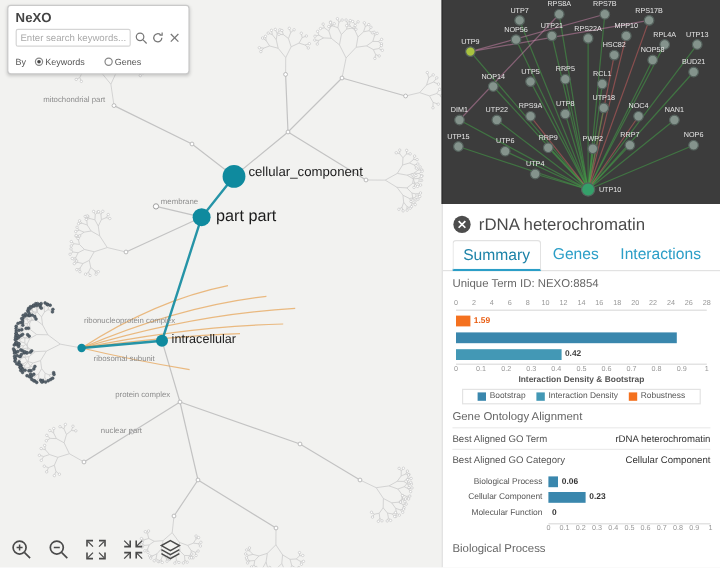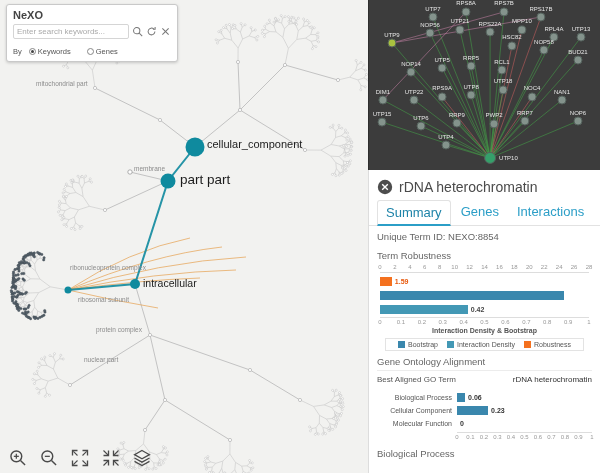--- a/index.html
+++ b/index.html
@@ -8,21 +8,21 @@
   .app{position:relative;width:600px;height:473px;overflow:hidden;background:#f2f2f0;}
 
   
   .canvas{position:absolute;left:0;top:0;width:368px;height:473px;background:#f2f2f0;}
   #tree-svg{position:absolute;left:0;top:0;}
   #tree-labels{position:absolute;left:0;top:0;width:368px;height:473px;}
   .node-label{position:absolute;white-space:nowrap;color:#1c1c1c;font-weight:500;cursor:pointer;}
   .node-label.minor{color:#8c8c8c;font-weight:400;font-size:6.5px;}
 
   
-  .search-widget{position:absolute;left:6px;top:4px;width:172px;background:#fff;
+  .search-widget{position:absolute;left:6px;top:4px;width:152px;background:#fff;
     border:1px solid #c9c9c9;border-radius:3px;box-shadow:0 1px 3px rgba(0,0,0,.18);
     padding:4px 6px 5px;z-index:5;}
   .sw-title{font-size:11px;font-weight:bold;color:#444;}
   .sw-row{display:flex;align-items:center;gap:3px;margin-top:3px;justify-content:center;}
   .sw-input{flex:1;min-width:0;font-size:8px;color:#666;border:1px solid #d5d5d5;
     border-radius:2px;padding:2px 3px;height:15px;background:#fff;}
   .sw-input::placeholder{color:#aaa;}
   .sw-icon{width:11px;height:11px;color:#777;flex:0 0 auto;cursor:pointer;}
   .sw-radios{display:flex;align-items:center;gap:7px;margin-top:8px;font-size:7.5px;color:#555;}
   #radio-group{display:inline-flex;gap:16px;align-items:center;}
@@ -692,21 +692,20 @@
         <div class="tab active">Summary</div>
         <div class="tab">Genes</div>
         <div class="tab">Interactions</div>
       </div>
 
     <div class="sec">
       <div class="sec-title">Unique Term ID: NEXO:8854</div>
     </div>
 
     <div class="sec">
-      <div class="sec-title">Term Robustness</div>
       <div id="rob-chart">
           <div class="axis">
             <div class="axis-line" style="bottom: 0px;"></div>
             <span class="tick" style="left: 0%; bottom: 2px;">0</span>
             <span class="tick" style="left: 7.14286%; bottom: 2px;">2</span>
             <span class="tick" style="left: 14.2857%; bottom: 2px;">4</span>
             <span class="tick" style="left: 21.4286%; bottom: 2px;">6</span>
             <span class="tick" style="left: 28.5714%; bottom: 2px;">8</span>
             <span class="tick" style="left: 35.7143%; bottom: 2px;">10</span>
             <span class="tick" style="left: 42.8571%; bottom: 2px;">12</span>
@@ -762,20 +761,24 @@
         </div>
     </div>
 
     <div class="sec">
       <div class="sec-title">Gene Ontology Alignment</div>
       <div id="go-table">
           <div class="kv-row">
             <span class="kv-key">Best Aligned GO Term</span>
             <span class="kv-val">rDNA heterochromatin</span>
           </div>
+          <div class="kv-row">
+            <span class="kv-key">Best Aligned GO Category</span>
+            <span class="kv-val">Cellular Component</span>
+          </div>
         </div>
       <div id="go-chart" style="margin-top:3px;">
           <div class="goa-row">
             <span class="goa-label">Biological Process</span>
             <span class="goa-area">
               <span class="goa-bar" style="width: 6%; background: rgb(58, 135, 173);"></span>
               <span class="goa-val">0.06</span>
             </span>
           </div>
           <div class="goa-row">

